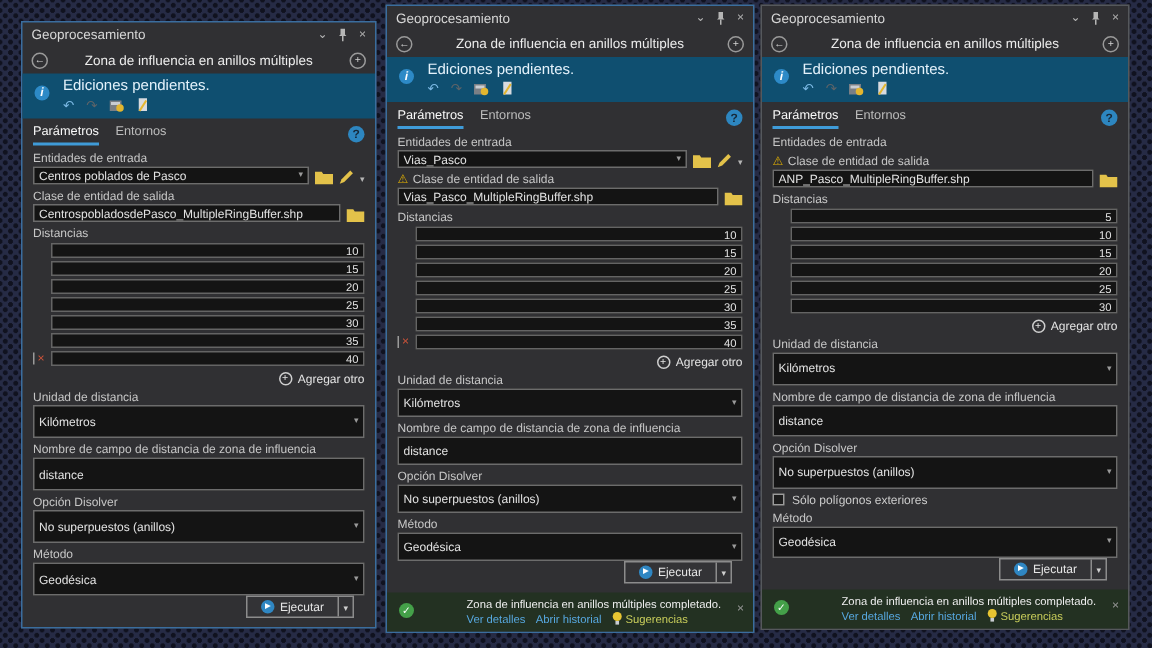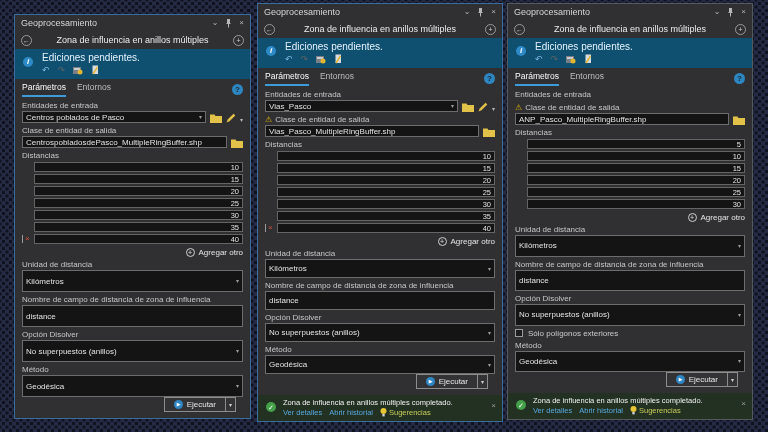--- a/index.html
+++ b/index.html
@@ -97,21 +97,21 @@
     width:9px; height:9px; border-radius:50%; background:#2f86c2; color:#ffffff; font-size:5px;
     display:flex; align-items:center; justify-content:center; line-height:1; padding-left:1px;
   }
   .run-split { border-left:1px solid #8c8c8c; padding:0 3px; font-size:6px; color:#cfcfcf; display:flex; align-items:center; }
 
   .notif { flex:none; background:#233122; display:flex; gap:7px; padding:3px 6px 3px 8px; height:26px; }
   .check-circle {
     width:10px; height:10px; border-radius:50%; background:#44a049; color:#ffffff; font-size:7px;
     display:flex; align-items:center; justify-content:center; margin-top:4px; flex:none; line-height:1;
   }
-  .notif-col { display:flex; flex-direction:column; gap:1px; flex:1; min-width:0; }
+  .notif-col { display:flex; flex-direction:column; gap:1px; flex:1; min-width:0;margin-left:28px; }
   .notif-msg { font-size:7.5px; color:#efefef; white-space:nowrap; overflow:hidden; }
   .notif-links { display:flex; gap:7px; align-items:center; font-size:7.5px; }
   .link { color:#57a8e0; }
   .sugg { color:#c9ce5b; display:flex; align-items:center; gap:2px; }
   .notif-close { color:#9a9a9a; font-size:8px; margin-top:4px; flex:none; line-height:1; }
 </style>
 </head>
 <body>
 
 <div class="panel p1">

